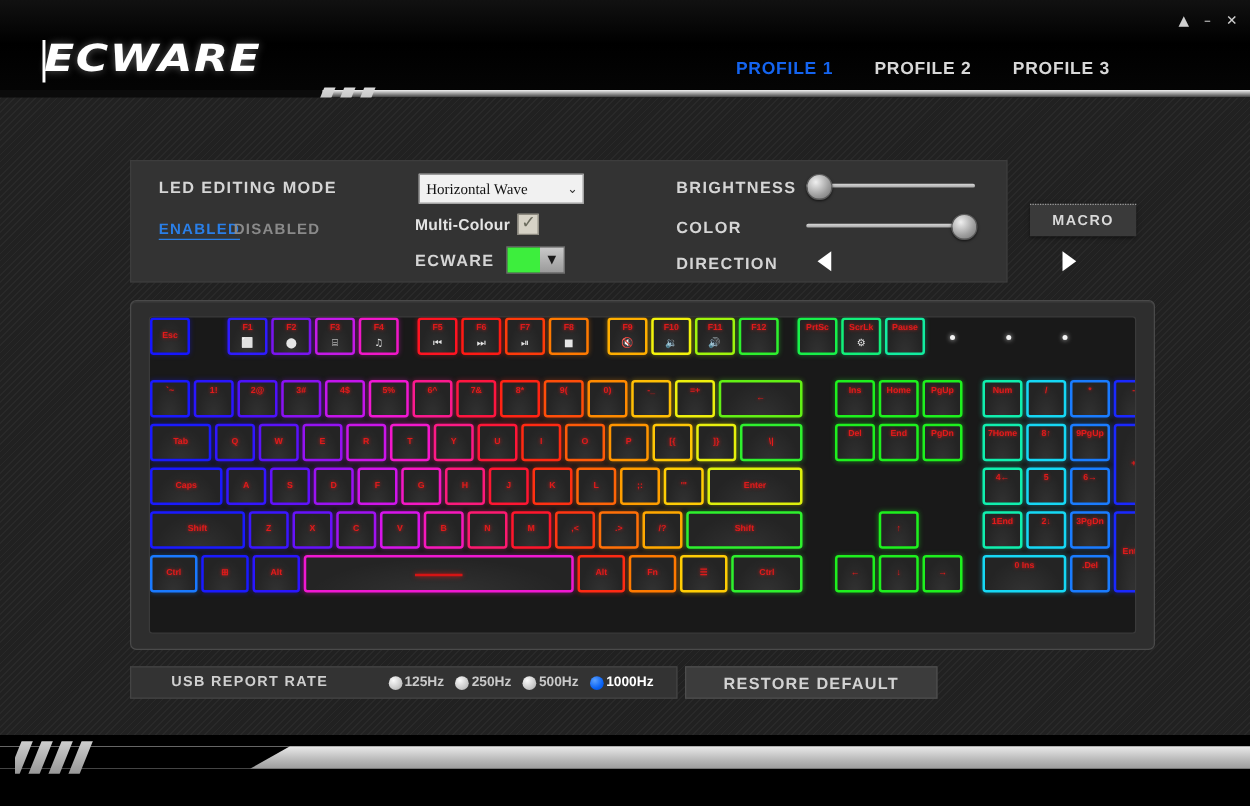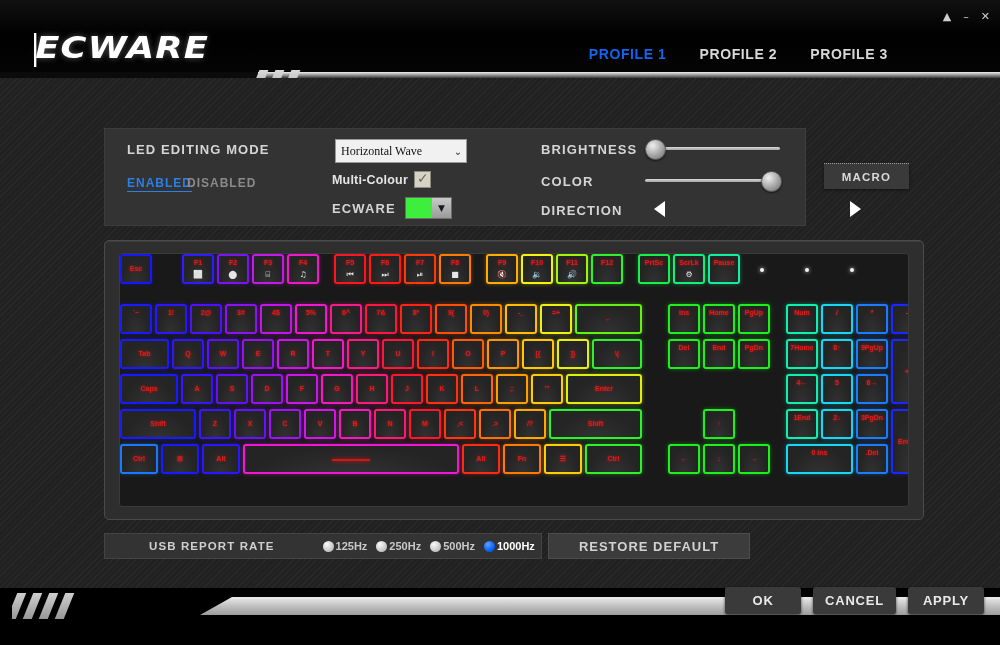--- a/index.html
+++ b/index.html
@@ -205,21 +205,21 @@
     position:absolute;width:4px;height:4px;border-radius:50%;
     background:#f2f2f2;box-shadow:0 0 4px rgba(255,255,255,.8);
   }
   
   #usbbar{
     position:absolute;left:104px;top:455px;width:436px;height:24px;
     background:#333;border:1px solid #444;display:flex;align-items:center;
   }
   #usbbar .title{
     color:#cfcfcf;font-size:11.5px;font-weight:bold;letter-spacing:1.1px;
-    margin-left:44px;white-space:nowrap;
+    margin-left:32px;white-space:nowrap;
   }
   #rates{margin-left:48px;display:flex;align-items:center;gap:9px;}
   .rate{display:flex;align-items:center;gap:2px;cursor:default;}
   .rate .dot{
     width:11px;height:11px;border-radius:50%;
     background:radial-gradient(circle at 35% 30%,#fafafa,#c2c2c2 70%,#9e9e9e);
   }
   .rate.on .dot{background:radial-gradient(circle at 35% 30%,#5aa0ff,#0a63f5 60%,#0048c8);}
   .rate .t{color:#c9c9c9;font-size:11px;font-weight:bold;white-space:nowrap;}
   .rate.on .t{color:#ffffff;}
@@ -689,26 +689,15 @@
 
   <div id="footer">
     <div id="footband"></div>
     <div id="footcut"></div>
     <div id="footslashes">
       <i style="left:0px"></i>
         <i style="left:16px"></i>
         <i style="left:32px"></i>
         <i style="left:48px"></i>
     </div>
-    <div id="footbtns">
-      <div class="fbtn">
-          <span>OK</span>
-        </div>
-      <div class="fbtn">
-          <span>CANCEL</span>
-        </div>
-      <div class="fbtn">
-          <span>APPLY</span>
-        </div>
-    </div>
   </div>
 
 </div>
 
 </body></html>

